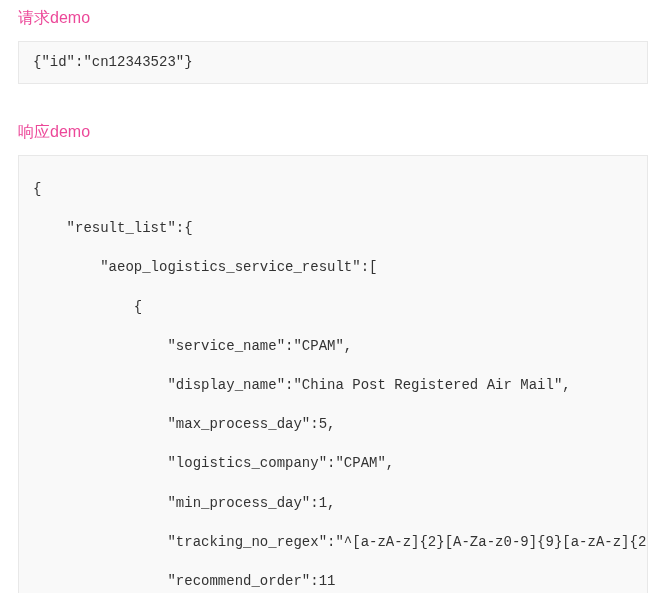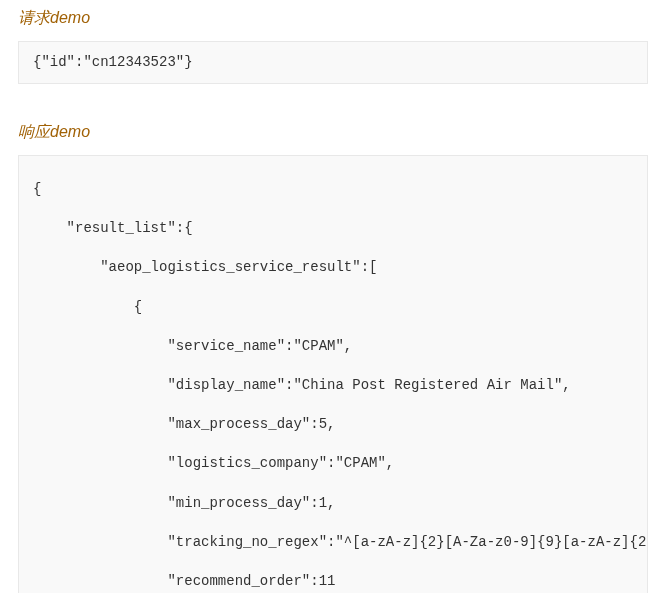--- a/index.html
+++ b/index.html
@@ -7,23 +7,22 @@
     font-family: "Microsoft YaHei", "PingFang SC", -apple-system, sans-serif;
     background: #ffffff;
     width: 648px;
     height: 593px;
     overflow: hidden;
     color: #333;
   }
   .section-heading {
     font-size: 16px;
     font-weight: 400;
-    color: #a16207;
+    color: #ec4899;
     padding: 8px 0 12px 18px;
-    font-style: italic;
   }
   .code-block {
     background: #f9f9f9;
     border: 1px solid #e8e8e8;
     margin-left: 18px;
     padding: 10px 14px;
     font-family: Consolas, "Courier New", monospace;
     font-size: 14px;
     color: #333;
     line-height: 1.5;

